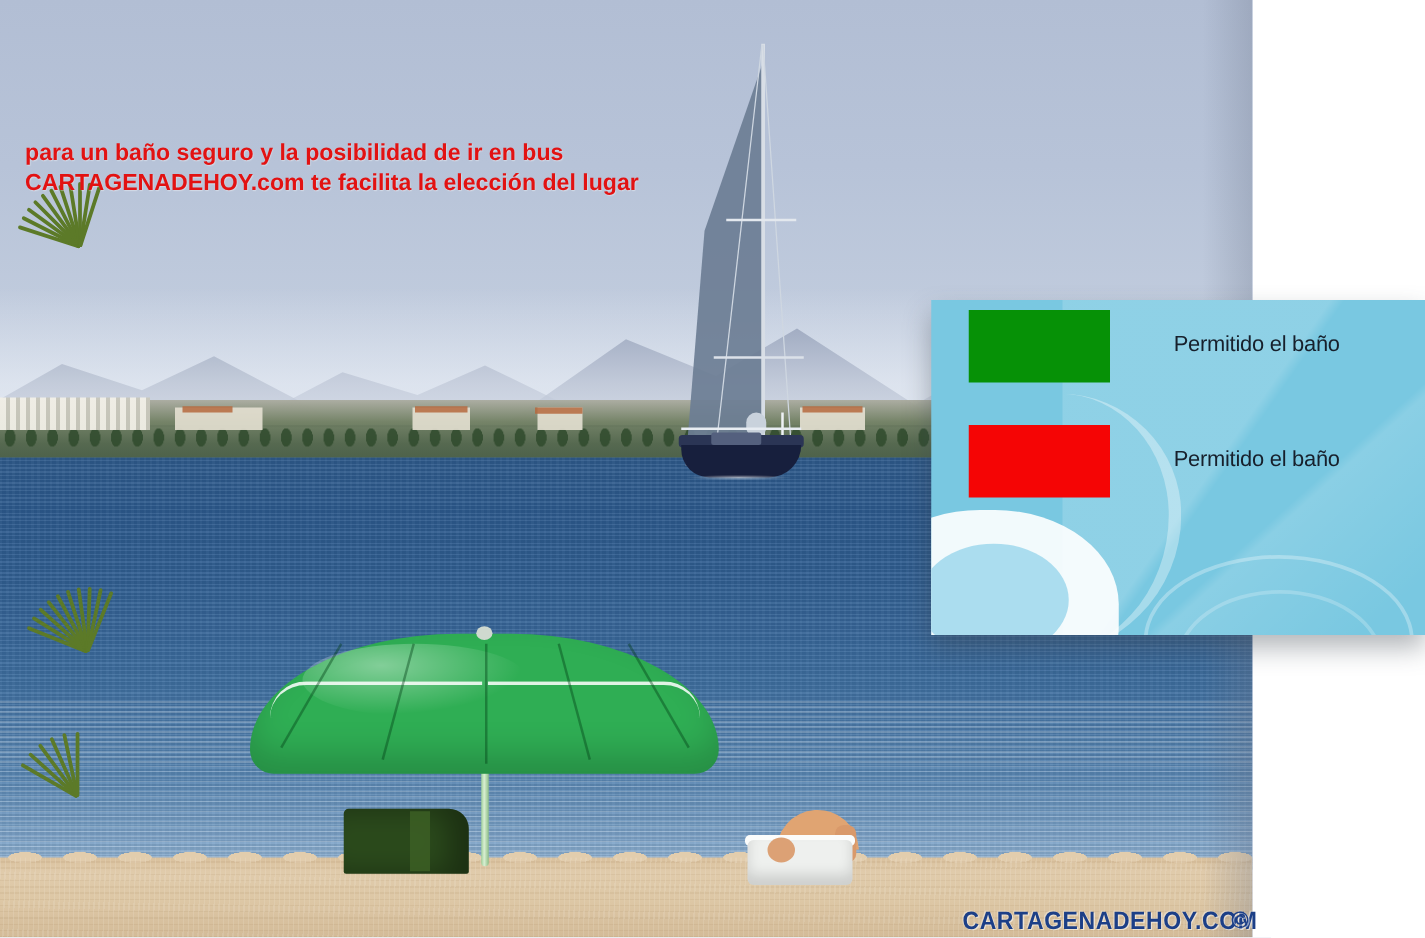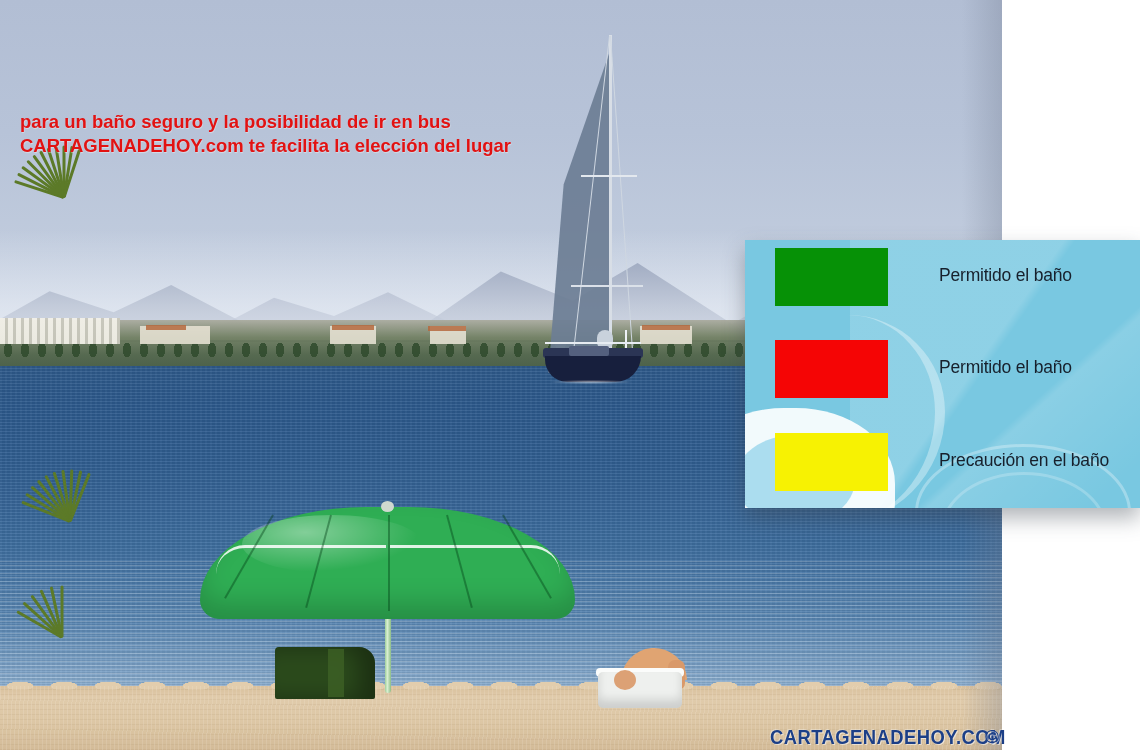--- a/index.html
+++ b/index.html
@@ -274,22 +274,18 @@
     <div class="lg-row" style="top:8px;">
       <div class="swatch" style="background:#069106;"></div>
       <div class="lg-label">Permitido el baño</div>
     </div>
 
     <div class="lg-row" style="top:100px;">
       <div class="swatch" style="background:#f50505;"></div>
       <div class="lg-label">Permitido el baño</div>
     </div>
 
-    <div class="lg-row" style="top:193px;">
-      <div class="swatch" style="background:#f7f202;"></div>
-      <div class="lg-label">Precaución en el baño</div>
-    </div>
   </div>
 
   <div class="wm">CARTAGENADEHOY.COM</div>
   <div class="wm-c">©</div>
 
 </div>
 
 </body></html>

